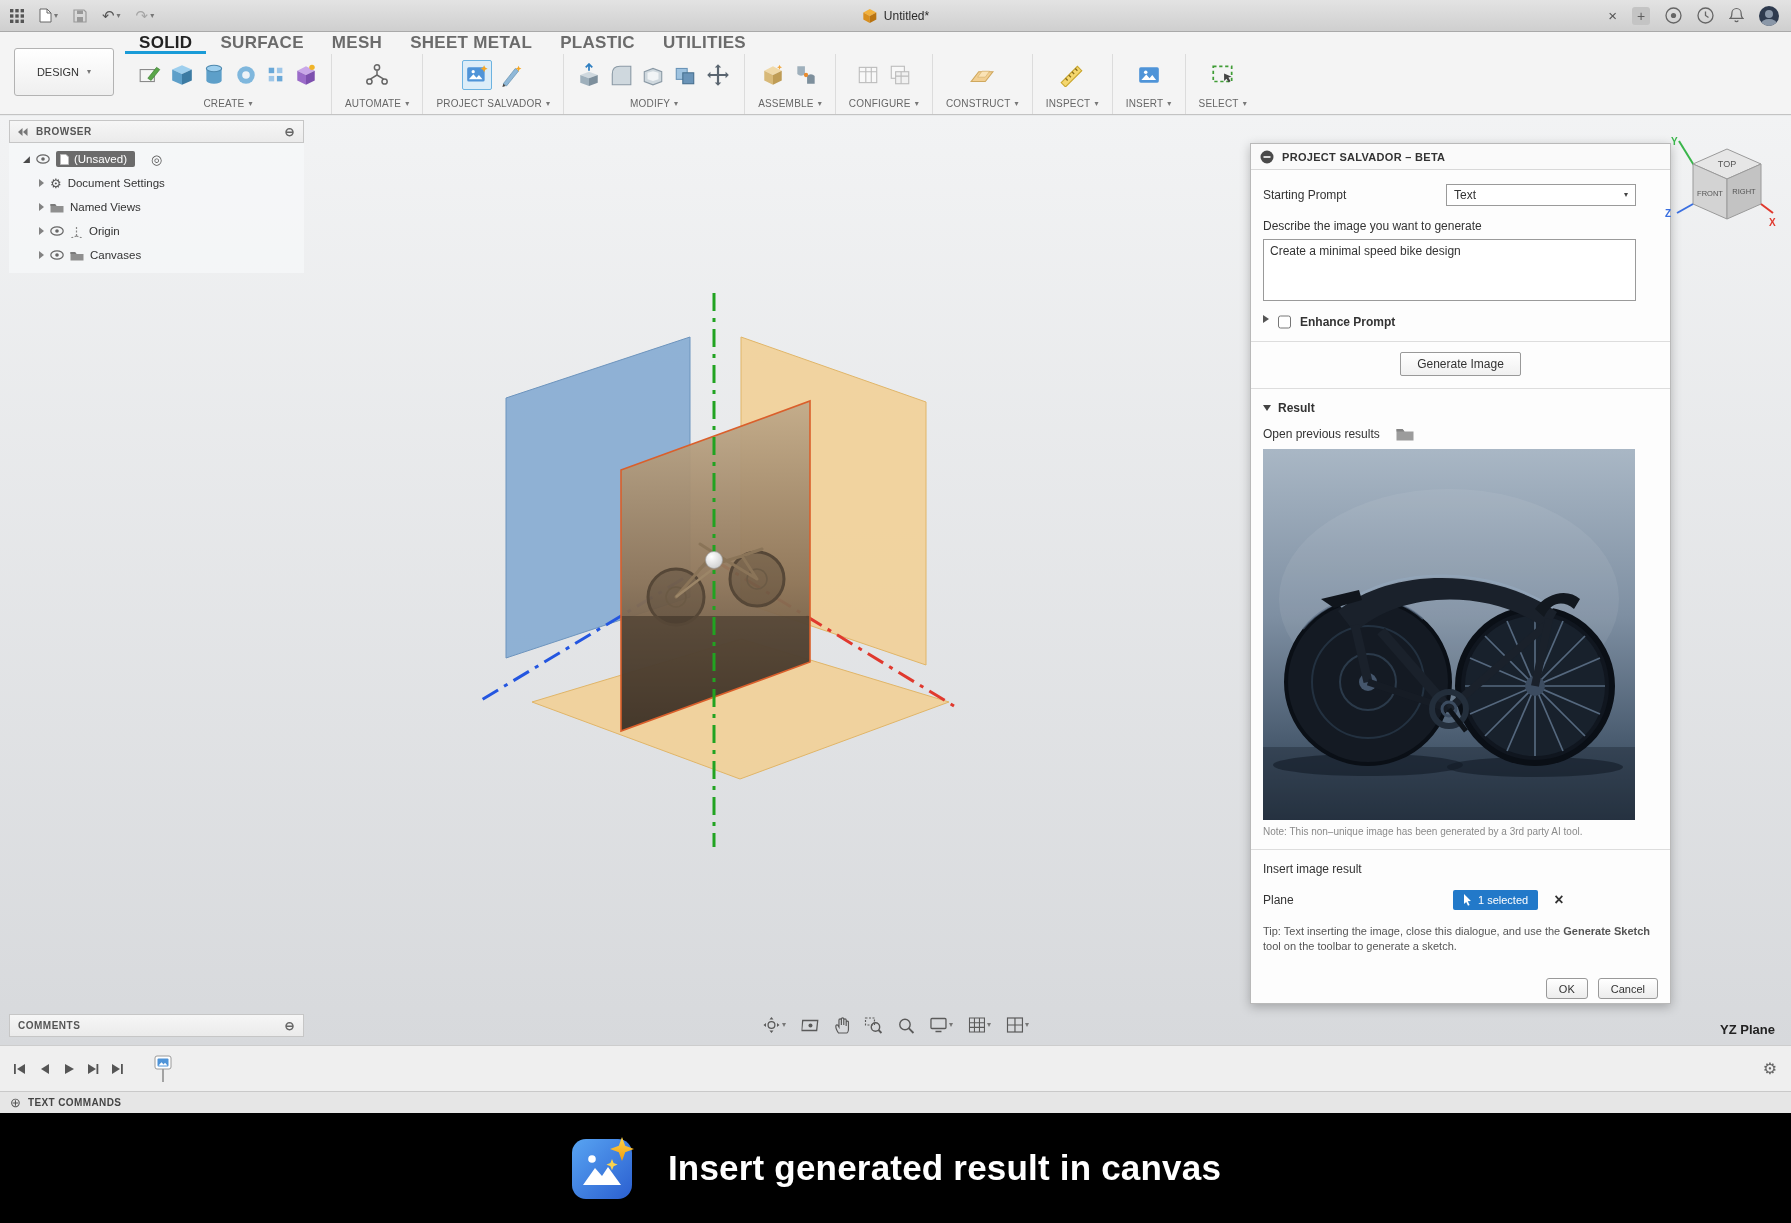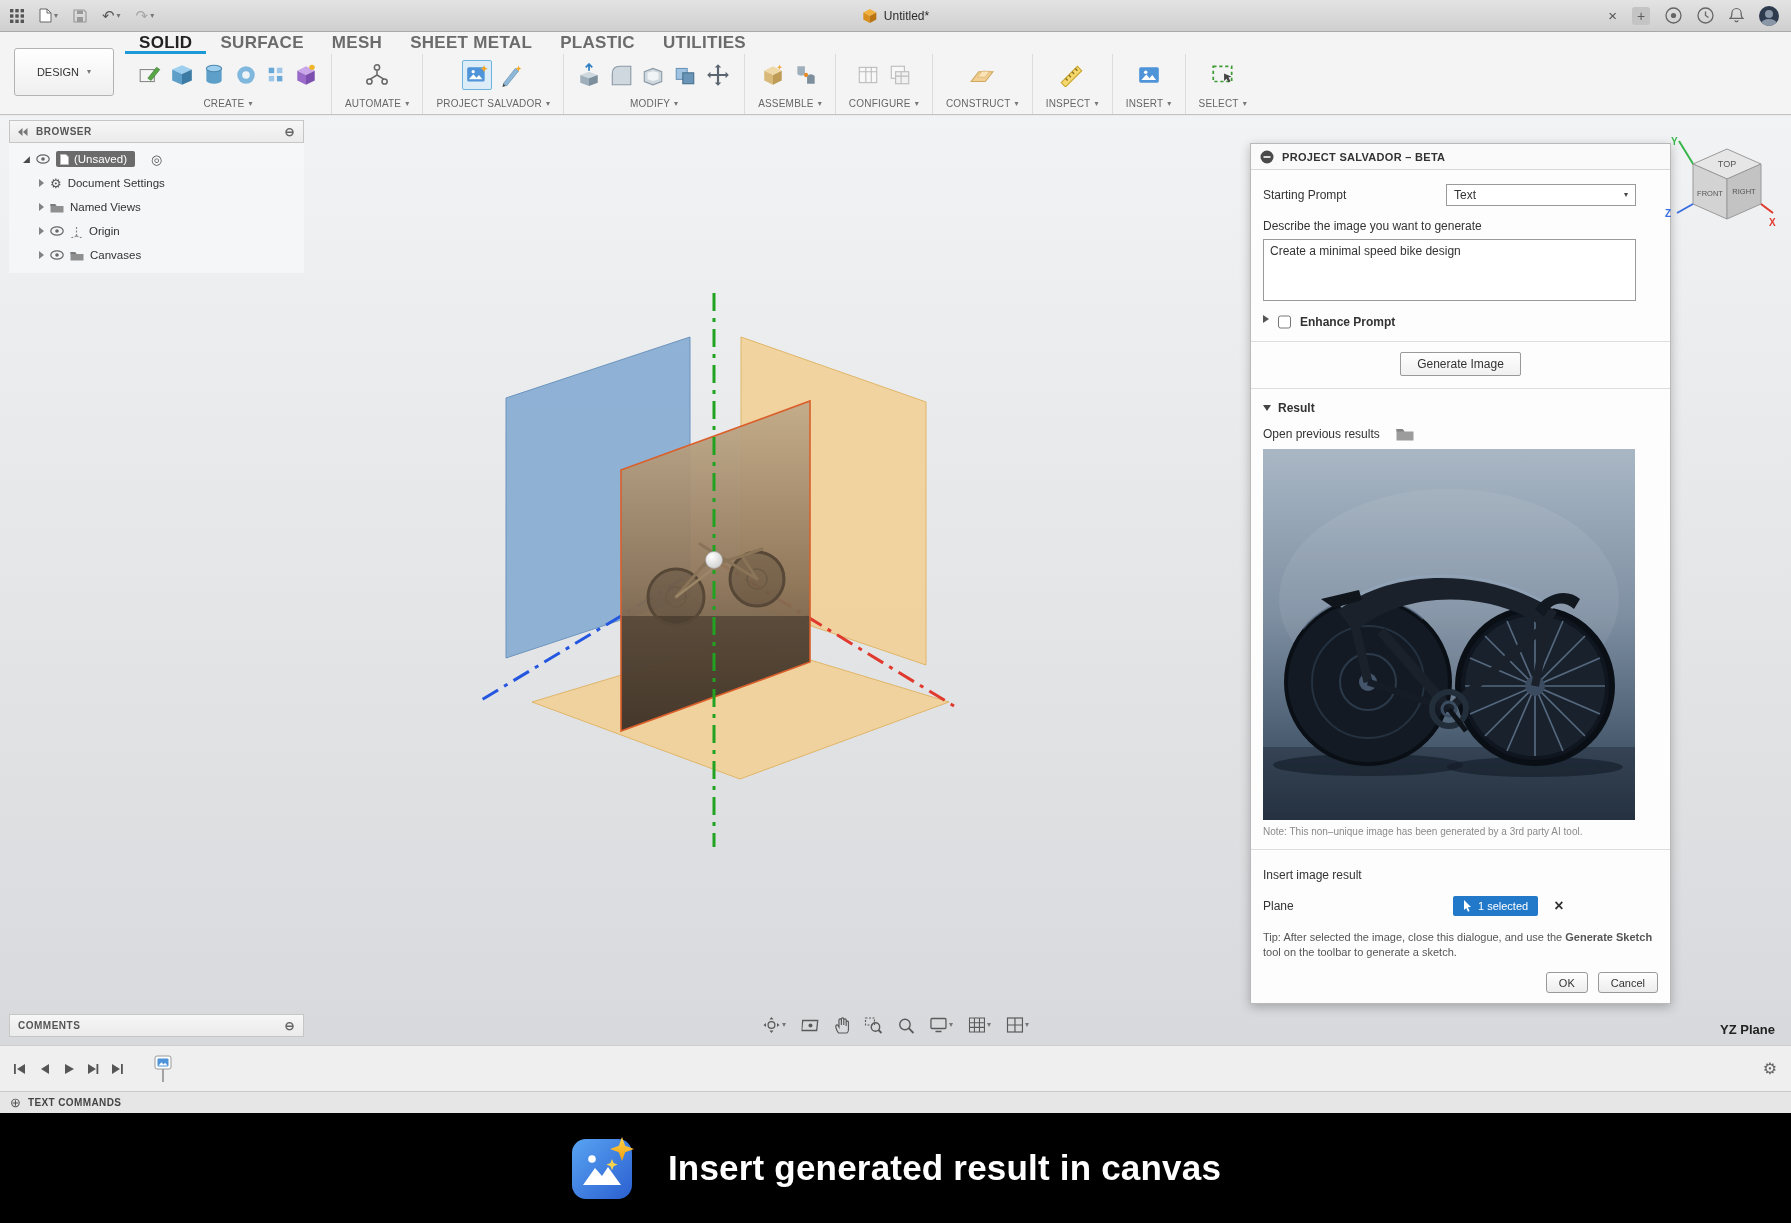--- a/index.html
+++ b/index.html
@@ -62,40 +62,40 @@
     border-radius:2px; padding:2px 8px 2px 4px; font-size:11.5px; }
   .target { font-size:13px; color:#555; margin-left:10px; }
 
   
   .salvador { position:absolute; left:1250px; top:143px; width:421px; height:861px;
     background:#fdfdfd; border:1px solid #b9b9b9; box-shadow:0 3px 10px rgba(0,0,0,.25);
     font-size:12px; color:#333; display:flex; flex-direction:column; }
   .sal-head { height:26px; background:#fafafa; border-bottom:1px solid #d8d8d8;
     display:flex; align-items:center; gap:8px; padding:0 9px; flex:none; }
   .sal-title { font-size:11px; font-weight:bold; letter-spacing:.3px; color:#333; }
-  .sal-body { flex:1; display:flex; flex-direction:column; padding:8px 12px 10px; }
+  .sal-body { flex:1; display:flex; flex-direction:column; padding:8px 12px 4px; }
   .row-start { display:flex; justify-content:space-between; align-items:center; margin-top:6px; padding-right:22px; }
   .selectbox { width:190px; height:22px; border:1px solid #9a9a9a; background:#fff;
     display:flex; align-items:center; justify-content:space-between; padding:0 7px; font-size:12px; }
   .sal-label { margin-top:13px; }
   .sal-ta { margin-top:6px; width:calc(100% - 22px); height:62px; border:1px solid #9a9a9a;
     resize:none; font-family:"Liberation Sans",sans-serif; font-size:12px; color:#333; padding:4px 6px; }
   .enh-row { display:flex; gap:9px; margin-top:14px; }
   .tri-right { width:0; height:0; border-top:4px solid transparent; border-bottom:4px solid transparent; border-left:6px solid #555; }
   .tri-down { width:0; height:0; border-left:4px solid transparent; border-right:4px solid transparent; border-top:6px solid #444; }
   .enh-row b { font-size:12px; }
   .sal hr, .salvador hr { border:none; border-top:1px solid #ddd; margin:12px -12px 0; }
   .center-row { display:flex; justify-content:center; margin-top:10px; }
   .gen-btn { padding:4px 16px; border:1px solid #999; border-radius:2px;
     background:linear-gradient(#ffffff,#f0f0f0); font-size:12px; color:#333; }
   .result-h { display:flex; align-items:center; gap:7px; margin-top:12px; font-weight:bold; }
   .open-prev { display:flex; align-items:center; gap:16px; margin-top:12px; }
   .result-img { margin-top:8px; width:372px; height:371px; }
   .note { margin-top:6px; font-size:10px; color:#8a8a8a; }
-  .insert-lbl { margin-top:18px; }
+  .insert-lbl { margin-top:12px; }
   .plane-row { display:flex; align-items:center; margin-top:14px; }
   .plane-lbl { width:190px; }
   .sel-btn { display:flex; align-items:center; gap:6px; background:#2279c9; color:#fff;
     border:none; border-radius:2px; padding:4px 10px; font-size:11px; }
   .clear-x { margin-left:16px; font-size:16px; font-weight:bold; color:#333; line-height:1; }
   .tip { margin-top:14px; font-size:11px; color:#555; line-height:1.4; width:390px; }
   .dialog-buttons { margin-top:auto; align-self:flex-end; display:flex; gap:10px; }
   .dlg-btn { padding:2px 12px; height:21px; border:1px solid #999; border-radius:3px;
     background:linear-gradient(#ffffff,#ececec); font-size:11px; color:#333; }
 
@@ -703,21 +703,21 @@
           <span class="icn">
               <svg width="9" height="12" viewBox="0 0 9 12">
                 <path d="M1 0 L8 7 L4.8 7.3 L6.6 11 L5 11.8 L3.2 8.1 L1 10z" fill="#fff"></path>
               </svg>
             </span>
           <span>1 selected</span>
         </button>
         <span class="clear-x">×</span>
       </div>
 
-      <div class="tip"><span>Tip: After selected the image, close this dialogue, and use the </span><b>Generate Sketch</b><span> tool on the toolbar to generate a sketch.</span></div>
+      <div class="tip"><span>Tip: Text inserting the image, close this dialogue, and use the </span><b>Generate Sketch</b><span> tool on the toolbar to generate a sketch.</span></div>
 
       <div class="dialog-buttons">
         <button class="dlg-btn">OK</button>
         <button class="dlg-btn">Cancel</button>
       </div>
     </div>
   </div>
 
   <svg class="viewcube" width="118" height="104" viewBox="0 0 118 104">
     <line x1="34" y1="34" x2="18" y2="8" stroke="#39b54a" stroke-width="2"></line>

